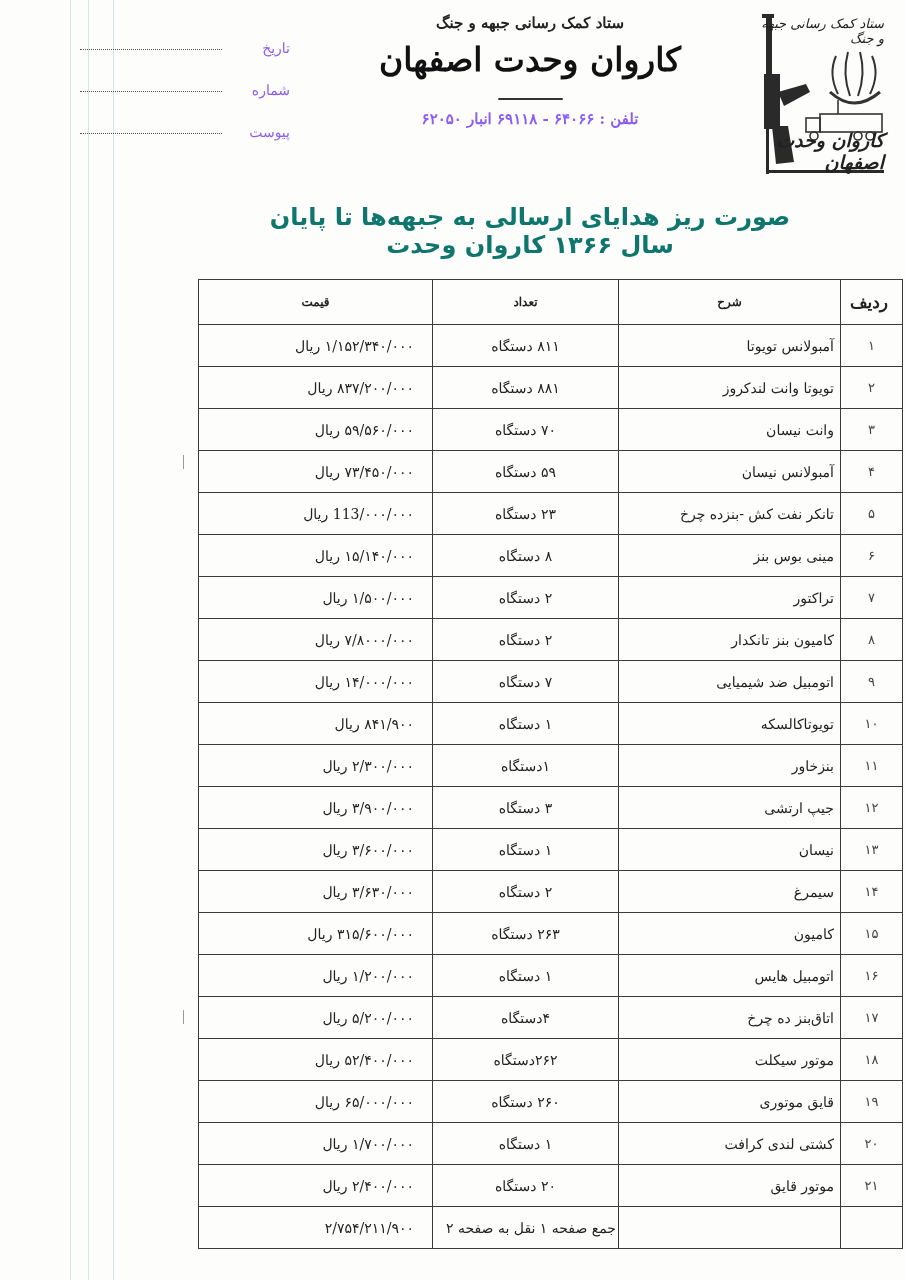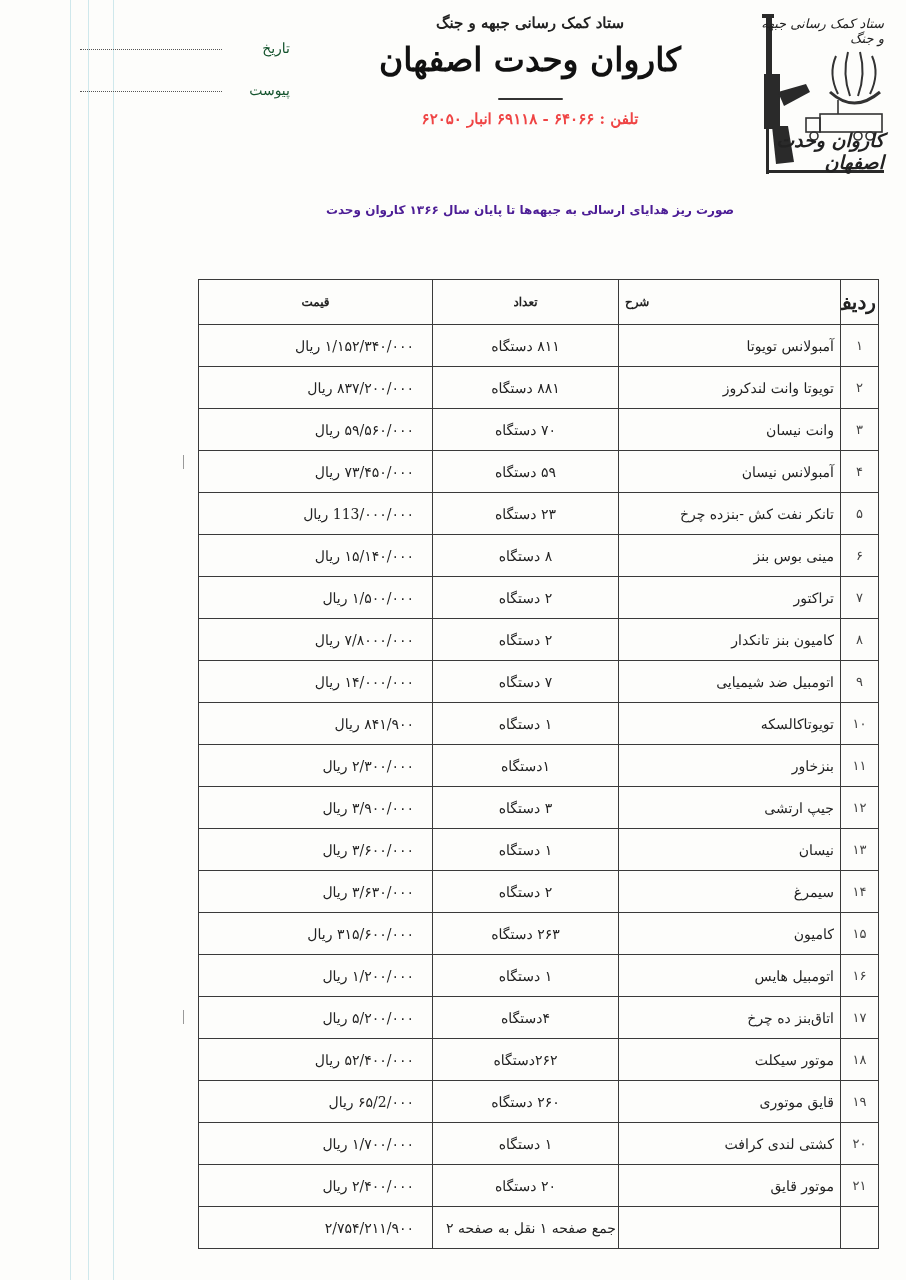--- a/index.html
+++ b/index.html
@@ -9,44 +9,44 @@
     font-family:"DejaVu Sans", sans-serif;
     color:#1c1c1c;
   }
   .margin-line { position:absolute; top:0; bottom:0; width:1px; background:#cfe8ec; }
   .ml1 { left:70px; } .ml2 { left:88px; } .ml3 { left:113px; }
   .margin-tick { position:absolute; left:183px; width:1px; height:14px; background:#9a9a9a; }
 
   
   .meta-fields { position:absolute; left:80px; top:14px; width:210px; direction:rtl; }
   .meta-row { display:flex; align-items:flex-end; height:42px; }
-  .meta-label { font-size:14px; color:#14532d; width:60px; text-align:right; font-family:"DejaVu Serif", serif; }
+  .meta-label { font-size:14px; color:#8b5cf6; width:60px; text-align:right; font-family:"DejaVu Serif", serif; }
   .meta-dots { flex:1; border-bottom:1px dotted #555; margin-right:8px; margin-bottom:6px; }
 
   .center-head { position:absolute; left:350px; top:14px; width:360px; direction:rtl; text-align:center; }
   .org-sub { font-size:15px; font-weight:bold; color:#222; font-family:"DejaVu Serif", serif; margin-bottom:6px; }
   .org-title { font-size:33px; font-weight:bold; color:#111; font-family:"DejaVu Serif", serif; letter-spacing:0; line-height:44px; }
   .org-rule { width:65px; height:2px; background:#333; margin:16px auto 10px; border-radius:2px; }
-  .org-phone { font-size:15px; font-weight:bold; color:#ef4444; font-family:"DejaVu Serif", serif; }
+  .org-phone { font-size:15px; font-weight:bold; color:#8b5cf6; font-family:"DejaVu Serif", serif; }
 
   .logo { position:absolute; left:758px; top:14px; width:130px; height:165px; }
   .logo-cap { position:absolute; direction:rtl; font-family:"DejaVu Serif", serif; font-style:italic; color:#222; }
   .logo-cap.top { right:4px; top:2px; font-size:13px; }
   .logo-cap.bottom { right:4px; bottom:6px; font-size:19px; font-weight:bold; }
 
   
   .doc-title { position:absolute; top:203px; left:250px; width:560px; direction:rtl; text-align:center;
-               font-size:12px; font-weight:bold; color:#4c1d95; font-family:"DejaVu Sans", sans-serif; }
+               font-size:24px; font-weight:bold; color:#0f766e; font-family:"DejaVu Sans", sans-serif; }
 
   
   .tbl { position:absolute; left:198px; top:279px; width:650px; border-collapse:collapse; direction:rtl; table-layout:fixed; }
   .tbl td, .tbl th { border:1px solid #3a3a3a; height:41px; padding:0 6px; font-size:14px; color:#222;
                      font-family:"DejaVu Serif", serif; overflow:hidden; white-space:nowrap; }
   .tbl th { height:44px; font-size:12px; font-weight:bold; text-align:center; }
-  .tbl th.c-row { font-size:20px; text-align:center; padding:0 2px; }
+  .tbl th.c-row { font-size:17px; text-align:center; padding:0 14px; }
   .c-row { width:33px; text-align:center; }
   .c-desc { width:209px; text-align:right; }
   .c-qty { width:173px; text-align:center; }
   .c-price { width:221px; text-align:left; direction:rtl; }
   .tbl td.c-row { font-size:13px; color:#444; }
   .tbl td.c-desc { padding-right:6px; }
   .tbl td.c-price { text-align:right; padding-right:18px; }
   .total-label { text-align:right !important; padding-right:2px !important; }
 </style>
 </head>
@@ -54,20 +54,24 @@
 
 <div class="margin-line ml1"></div>
 <div class="margin-line ml2"></div>
 <div class="margin-line ml3"></div>
 <div class="margin-tick" style="top:455px"></div>
 <div class="margin-tick" style="top:1010px"></div>
 
 <div class="meta-fields">
   <div class="meta-row">
     <span class="meta-label">تاریخ</span>
+    <span class="meta-dots"></span>
+  </div>
+  <div class="meta-row">
+    <span class="meta-label">شماره</span>
     <span class="meta-dots"></span>
   </div>
   <div class="meta-row">
     <span class="meta-label">پیوست</span>
     <span class="meta-dots"></span>
   </div>
 </div>
 
 <div class="center-head">
   <div class="org-sub">ستاد کمک رسانی جبهه و جنگ</div>
@@ -109,21 +113,21 @@
   <div class="logo-cap top">ستاد کمک رسانی جبهه و جنگ</div>
   <div class="logo-cap bottom">کاروان وحدت اصفهان</div>
 </div>
 
 <div class="doc-title">صورت ریز هدایای ارسالی به جبهه‌ها تا پایان سال ۱۳۶۶ کاروان وحدت</div>
 
 <table class="tbl">
   <thead>
     <tr>
       <th class="c-row">ردیف</th>
-      <th class="c-desc" style="text-align:left">شرح</th>
+      <th class="c-desc" style="text-align:center">شرح</th>
       <th class="c-qty">تعداد</th>
       <th class="c-price" style="text-align:center">قیمت</th>
     </tr>
   </thead>
   <tbody id="tbody">
     <tr>
         <td class="c-row">۱</td>
         <td class="c-desc">آمبولانس تویوتا</td>
         <td class="c-qty">۸۱۱ دستگاه</td>
         <td class="c-price">۱/۱۵۲/۳۴۰/۰۰۰ ریال</td>
@@ -227,21 +231,21 @@
     <tr>
         <td class="c-row">۱۸</td>
         <td class="c-desc">موتور سیکلت</td>
         <td class="c-qty">۲۶۲دستگاه</td>
         <td class="c-price">۵۲/۴۰۰/۰۰۰ ریال</td>
       </tr>
     <tr>
         <td class="c-row">۱۹</td>
         <td class="c-desc">قایق موتوری</td>
         <td class="c-qty">۲۶۰ دستگاه</td>
-        <td class="c-price">۶۵/2/۰۰۰ ریال</td>
+        <td class="c-price">۶۵/۰۰۰/۰۰۰ ریال</td>
       </tr>
     <tr>
         <td class="c-row">۲۰</td>
         <td class="c-desc">کشتی لندی کرافت</td>
         <td class="c-qty">۱ دستگاه</td>
         <td class="c-price">۱/۷۰۰/۰۰۰ ریال</td>
       </tr>
     <tr>
         <td class="c-row">۲۱</td>
         <td class="c-desc">موتور قایق</td>

